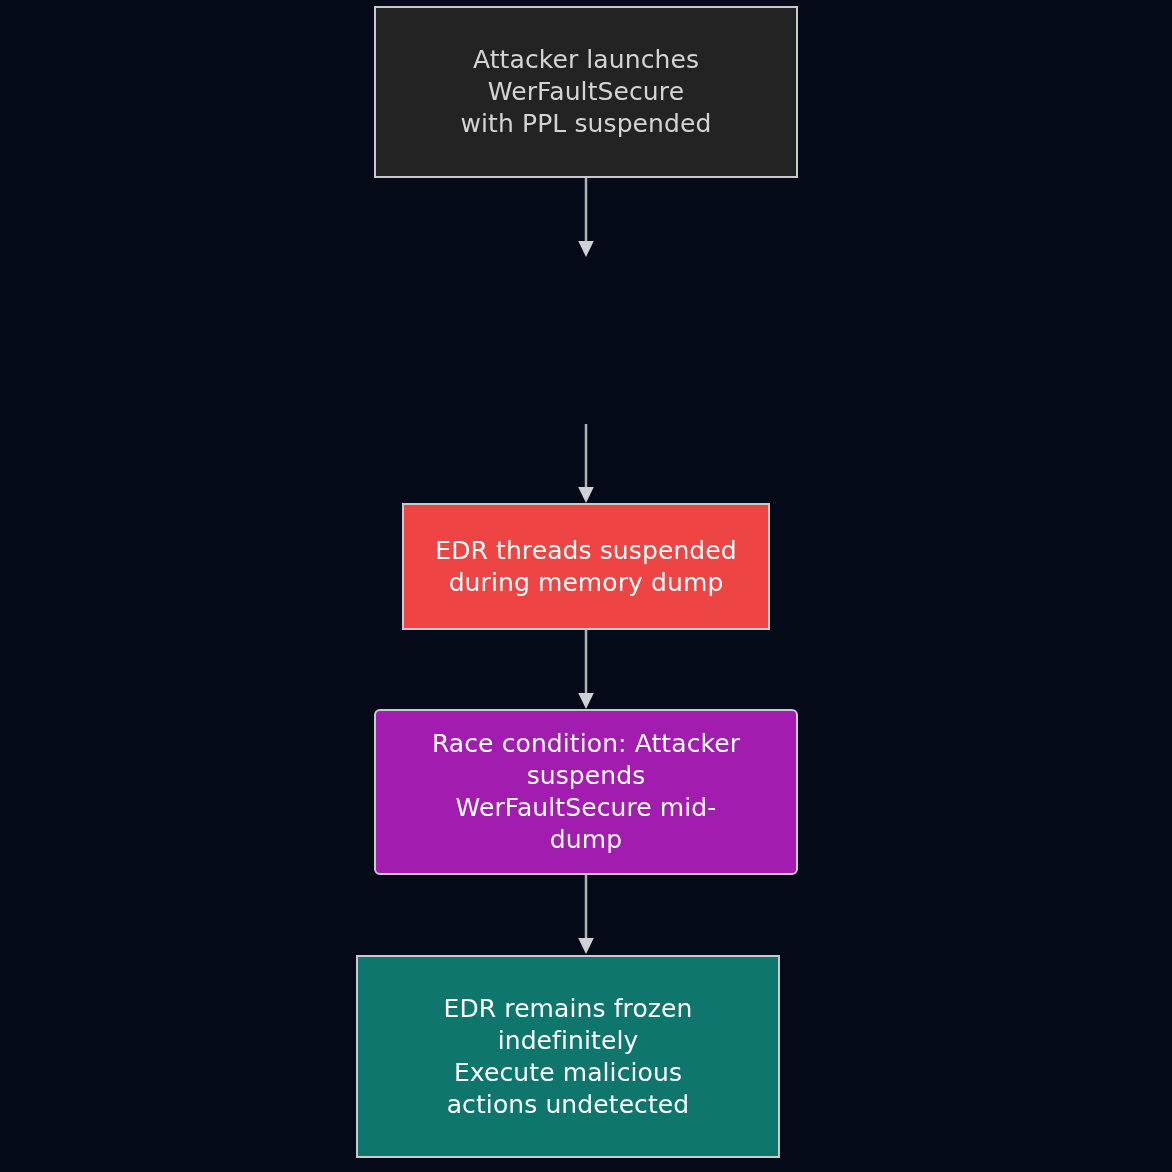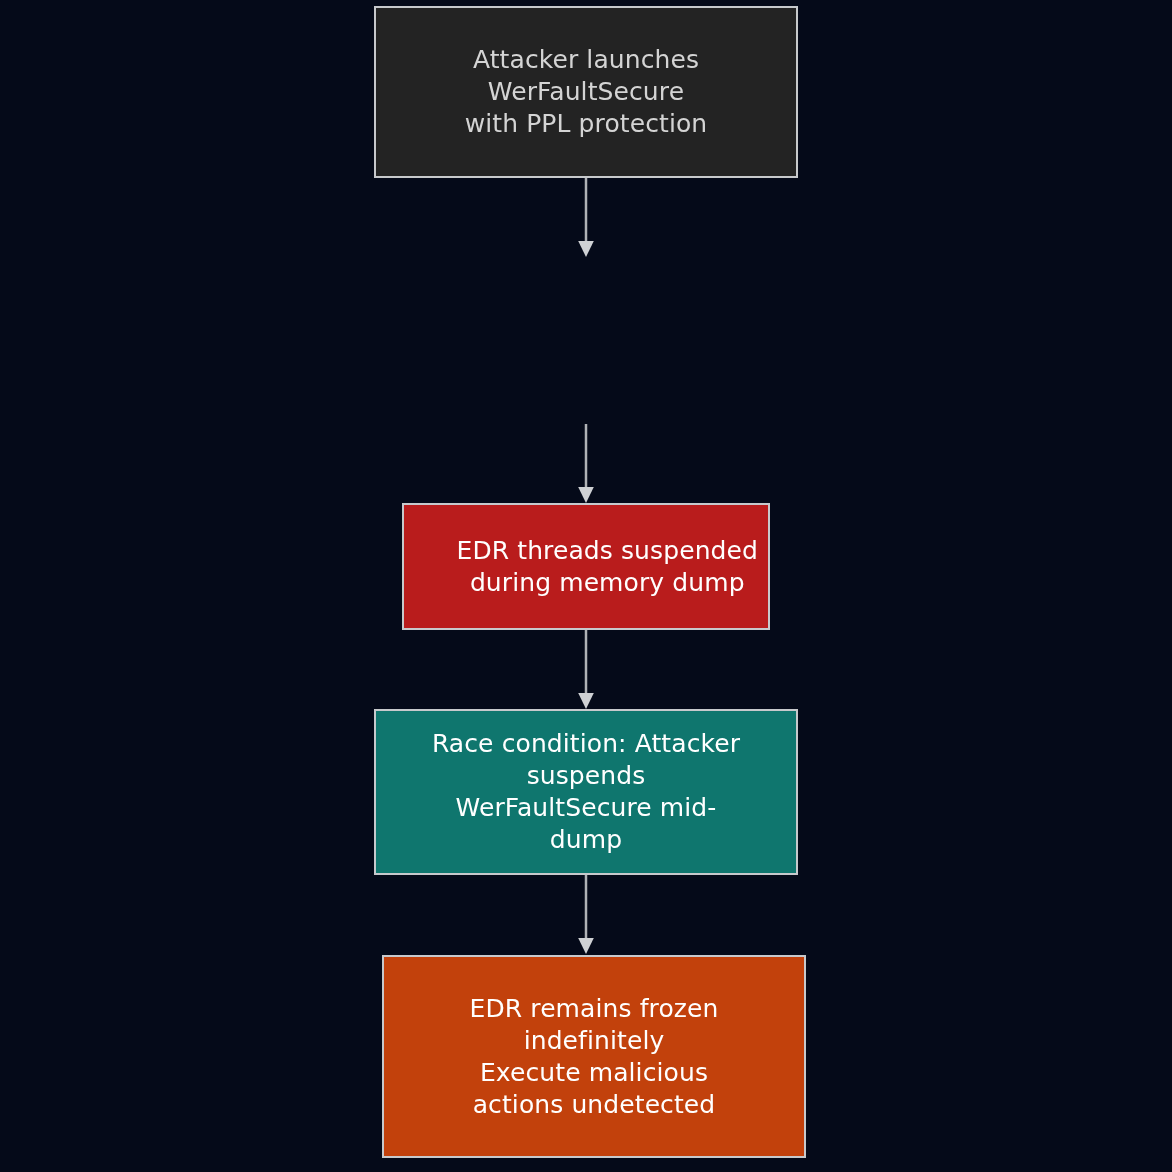--- a/index.html
+++ b/index.html
@@ -49,60 +49,60 @@
   }
 </style>
 </head>
 <body>
 
 <div id="canvas">
 
   <div class="node dark" style="left:374px; top:6px; width:424px; height:172px;">
     <span class="node-label">Attacker launches
 WerFaultSecure
-with PPL protection</span>
+with PPL suspended</span>
   </div>
 
   <div class="edge" style="left:575px; top:178px; width:22px; height:80px;">
     <svg width="22" height="80" viewBox="0 0 22 80">
       <line x1="11" y1="0" x2="11" y2="66" stroke="#b0b2b6" stroke-width="2.5"></line>
       <polygon points="11,79 3.2,63 18.8,63" fill="#cfd1d4"></polygon>
     </svg>
   </div>
 
 
   <div class="edge" style="left:575px; top:424px; width:22px; height:80px;">
     <svg width="22" height="80" viewBox="0 0 22 80">
       <line x1="11" y1="0" x2="11" y2="66" stroke="#b0b2b6" stroke-width="2.5"></line>
       <polygon points="11,79 3.2,63 18.8,63" fill="#cfd1d4"></polygon>
     </svg>
   </div>
 
-  <div class="node tinted" style="left:402px; top:503px; width:368px; height:127px; background:#b91c1c;justify-content:flex-end;">
+  <div class="node tinted" style="left:402px; top:503px; width:368px; height:127px; background:#ef4444;">
     <span class="node-label">EDR threads suspended
 during memory dump</span>
   </div>
 
   <div class="edge" style="left:575px; top:630px; width:22px; height:80px;">
     <svg width="22" height="80" viewBox="0 0 22 80">
       <line x1="11" y1="0" x2="11" y2="66" stroke="#b0b2b6" stroke-width="2.5"></line>
       <polygon points="11,79 3.2,63 18.8,63" fill="#cfd1d4"></polygon>
     </svg>
   </div>
 
-  <div class="node tinted" style="left:374px; top:709px; width:424px; height:166px; background:#0f766e;">
+  <div class="node tinted" style="left:374px; top:709px; width:424px; height:166px; background:#a21caf;border-radius:6px;">
     <span class="node-label" style="max-width:310px;">Race condition: Attacker suspends
 WerFaultSecure mid-dump</span>
   </div>
 
   <div class="edge" style="left:575px; top:875px; width:22px; height:80px;">
     <svg width="22" height="80" viewBox="0 0 22 80">
       <line x1="11" y1="0" x2="11" y2="66" stroke="#b0b2b6" stroke-width="2.5"></line>
       <polygon points="11,79 3.2,63 18.8,63" fill="#cfd1d4"></polygon>
     </svg>
   </div>
 
-  <div class="node tinted" style="left:382px; top:955px; width:424px; height:203px; background:#c2410c;">
+  <div class="node tinted" style="left:356px; top:955px; width:424px; height:203px; background:#0f766e;">
     <span class="node-label" style="max-width:300px;">EDR remains frozen indefinitely
 Execute malicious actions undetected</span>
   </div>
 
 </div>
 
 </body></html>

